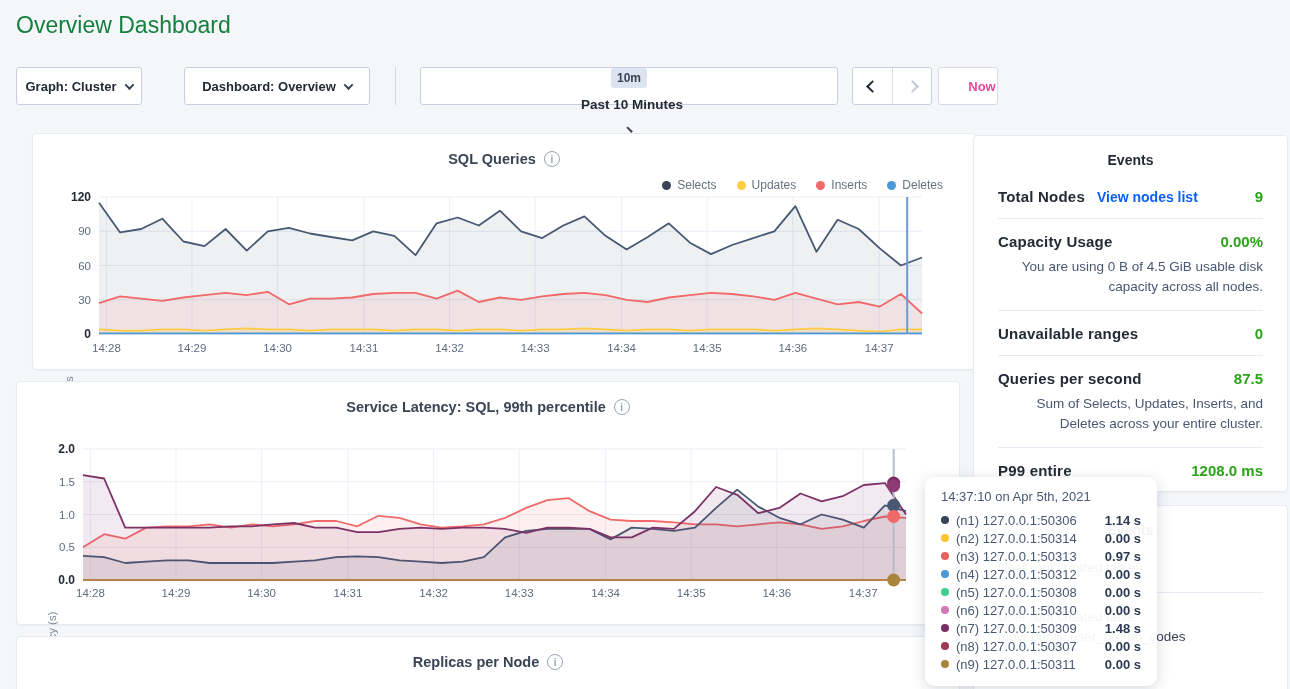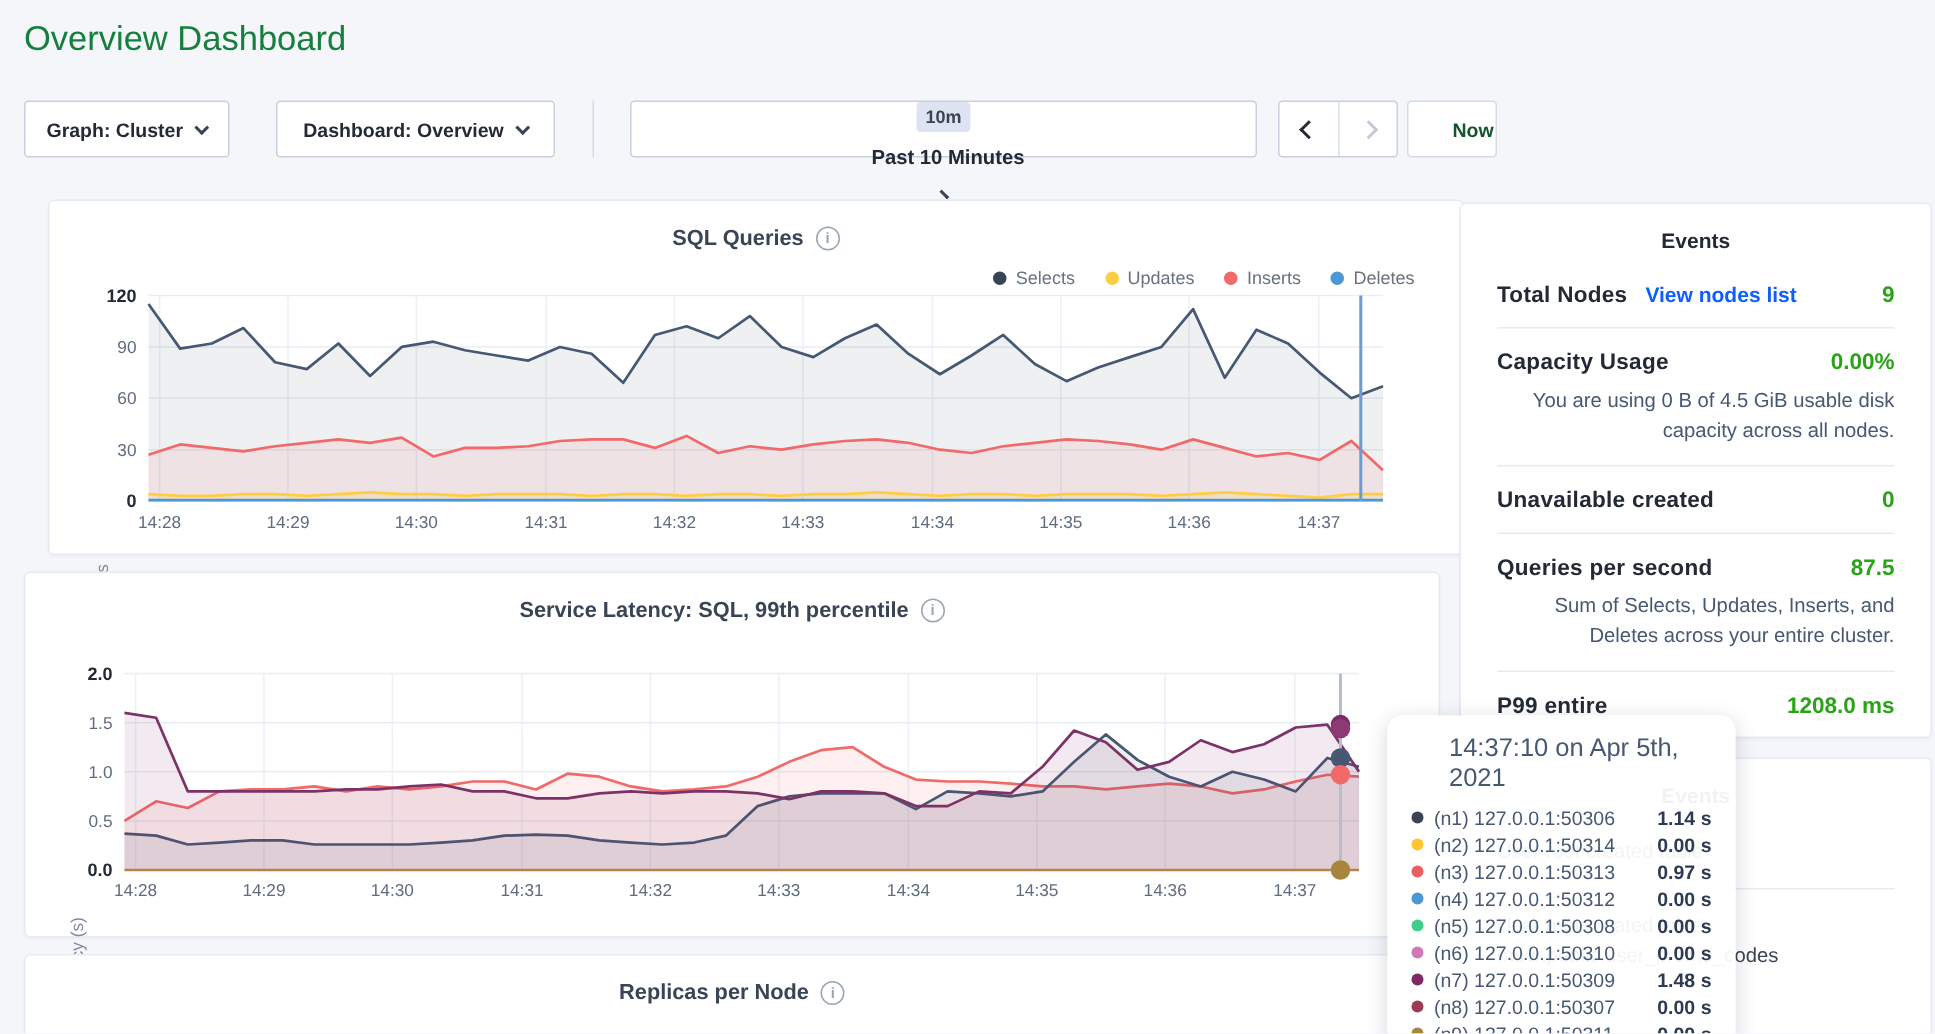--- a/index.html
+++ b/index.html
@@ -23,21 +23,21 @@
   #timepicker { justify-content:flex-start; padding:0 14px;flex-direction:column; }
   #timepicker .spacer { flex:1; }
   .badge { background:#DDE3F0; color:#394455; font-size:12px; font-weight:700;
     border-radius:3px; padding:3px 6px; }
   .arrowgroup { display:flex; background:#fff; border:1px solid #C9CFDE; border-radius:3px; height:38px; }
   .arrowcell { width:39px; display:flex; align-items:center; justify-content:center; cursor:pointer; }
   .arrowcell + .arrowcell { border-left:1px solid #D9DEE8; }
   .arr { width:9px; height:9px; }
   .arr.left  { border-left:2.5px solid #242A35; border-bottom:2.5px solid #242A35; transform:rotate(45deg); }
   .arr.right { border-right:2.5px solid #C3C9D6; border-top:2.5px solid #C3C9D6; transform:rotate(45deg); }
-  .btn.disabled { color:#14532d; border-color:#D6DBE7; cursor:default;padding-left:28px; }
+  .btn.disabled { color:#ec4899; border-color:#D6DBE7; cursor:default;padding-left:28px; }
   
   .card { position:absolute; background:#fff; border:1px solid #E7EAF3; border-radius:4px;
     box-shadow:0 1px 2px rgba(40,50,70,0.04); }
   .chart-title { display:flex; align-items:center; justify-content:center; gap:8px;
     margin-top:17px; font-size:14.5px; font-weight:700; color:#394455; }
   .info-icon { width:16px; height:16px; border:1.5px solid #99A4B6; border-radius:50%;
     color:#99A4B6; font-size:10px; font-weight:700; display:inline-flex; align-items:center;
     justify-content:center; font-style:normal; }
   .legend { position:absolute; right:32px; top:44px; display:flex; gap:20px; }
   .legend-item { display:flex; align-items:center; gap:6px; font-size:12px; color:#67727E; cursor:pointer; }
@@ -56,35 +56,35 @@
   .srow-desc { margin-top:7px; font-size:13.5px; color:#475872; line-height:20px;text-align:right; }
   
   #events-card { padding:16px 24px 0; }
   .erow { padding:14px 0; border-bottom:1px solid #E7EAF3; font-size:13.5px; color:#394455;
     line-height:20px; word-wrap:break-word; }
   .erow:last-child { border-bottom:none; }
   
   #tooltip { left:925px; top:477px; width:232px; background:rgba(255,255,255,0.94);
     border-radius:10px; box-shadow:0 3px 14px rgba(50,60,80,0.20); padding:12px 16px 13px;
     z-index:10; }
-  #tooltip-header { font-size:17px; color:#475872; margin-bottom:7px;margin-left:25px; }
+  #tooltip-header { font-size:13px; color:#475872; margin-bottom:7px; }
   .trow { display:flex; align-items:center; gap:7px; height:18px; }
   .trow .dot { width:8px; height:8px; border-radius:50%; flex:none; }
   .trow .node { font-size:13px; color:#475872; white-space:nowrap; }
   .trow .val { margin-left:auto; font-size:13px; font-weight:700; color:#2C3A52; white-space:nowrap; }
   svg text { font-family:"Liberation Sans", sans-serif; }
 </style>
 </head>
 <body>
 
 <div id="app">
 
   <div id="page-title" class="abs">Overview Dashboard</div>
 
-  <div class="abs btn" style="left:16px; top:67px; width:137px;">
+  <div class="abs btn" style="left:16px; top:67px; width:126px;">
     <span>Graph: Cluster</span>
     <span class="chev"></span>
   </div>
   <div class="abs btn" style="left:184px; top:67px; width:186px;">
     <span>Dashboard: Overview</span>
     <span class="chev"></span>
   </div>
   <div class="abs vdivider" style="left:395px; top:67px;"></div>
   <div id="timepicker" class="abs btn" style="left:420px; top:67px; width:418px;">
     <span class="badge">10m</span>
@@ -241,21 +241,21 @@
     </div>
     <div class="srow">
       <div class="srow-head">
         <span class="srow-label">Capacity Usage</span>
         <span class="srow-value">0.00%</span>
       </div>
       <div class="srow-desc">You are using 0 B of 4.5 GiB usable disk capacity across all nodes.</div>
     </div>
     <div class="srow">
       <div class="srow-head">
-        <span class="srow-label">Unavailable created</span>
+        <span class="srow-label">Unavailable ranges</span>
         <span class="srow-value">0</span>
       </div>
     </div>
     <div class="srow">
       <div class="srow-head">
         <span class="srow-label">Queries per second</span>
         <span class="srow-value">87.5</span>
       </div>
       <div class="srow-desc">Sum of Selects, Updates, Inserts, and Deletes across your entire cluster.</div>
     </div>

